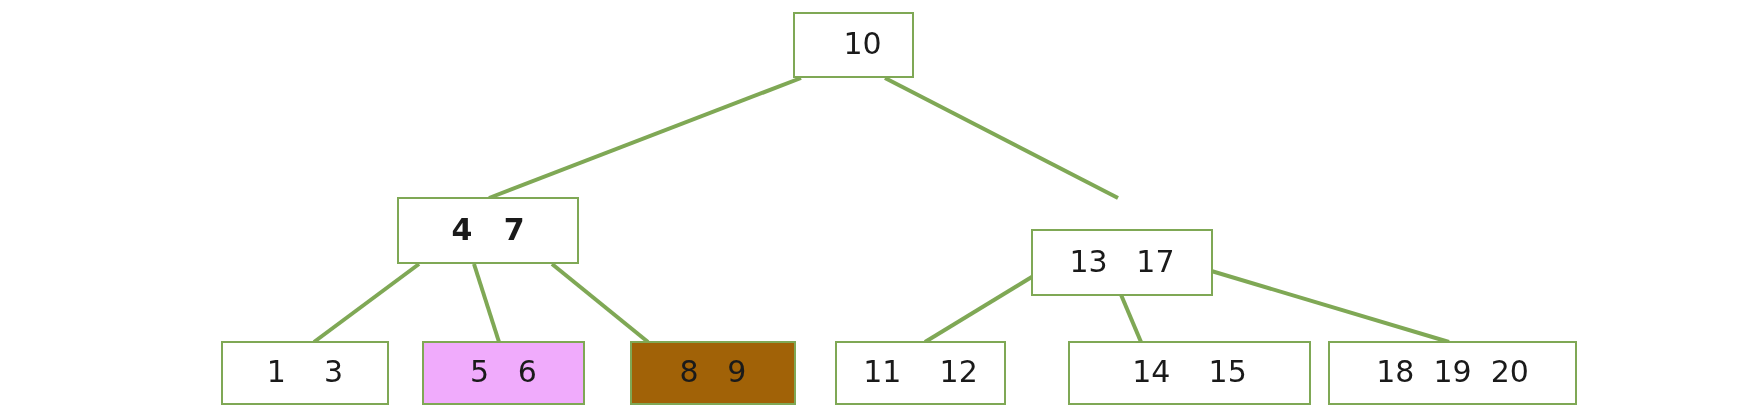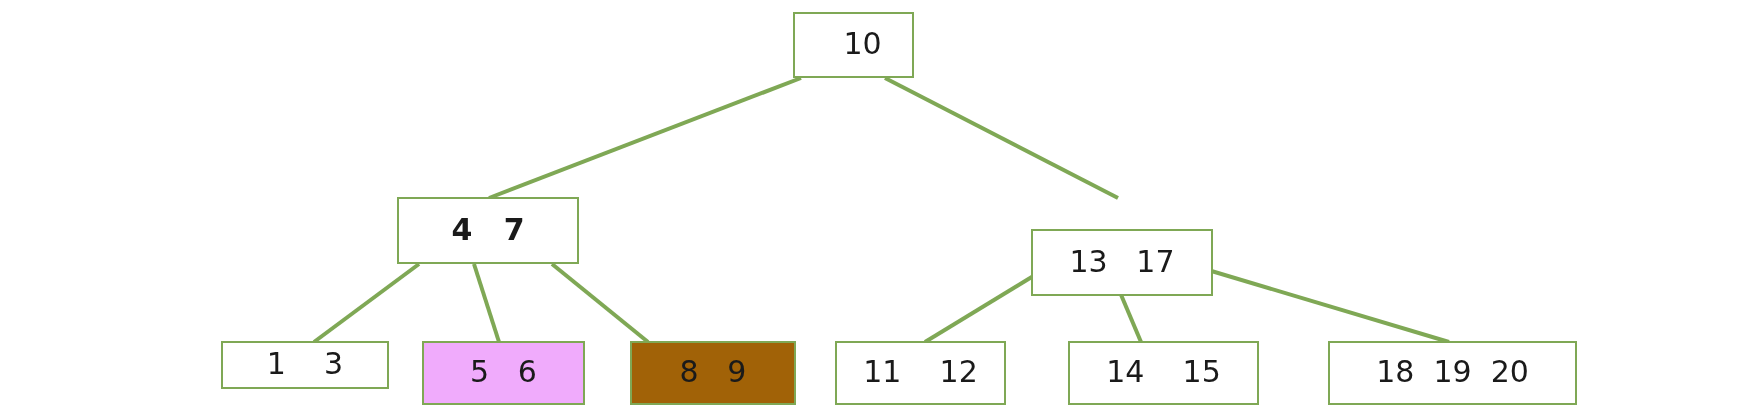--- a/index.html
+++ b/index.html
@@ -61,21 +61,21 @@
       <line x1="552" y1="264" x2="648" y2="342" stroke="#7fa855" stroke-width="4" stroke-linecap="butt"></line>
       <line x1="1053" y1="264" x2="925" y2="342" stroke="#7fa855" stroke-width="4" stroke-linecap="butt"></line>
       <line x1="1108" y1="264" x2="1141" y2="342" stroke="#7fa855" stroke-width="4" stroke-linecap="butt"></line>
       <line x1="1188" y1="264" x2="1449" y2="342" stroke="#7fa855" stroke-width="4" stroke-linecap="butt"></line>
     </svg>
 
   <div id="node-layer">
       <div class="tree-node" style="left: 793px; top: 12px; width: 121px; height: 66px; border-color: rgb(127, 168, 85); background: rgb(255, 255, 255); color: rgb(26, 26, 26); padding-left: 18px;"><span class="node-keys">10</span></div>
       <div class="tree-node" style="left: 397px; top: 197px; width: 182px; height: 67px; border-color: rgb(127, 168, 85); background: rgb(255, 255, 255); color: rgb(26, 26, 26); font-weight: bold;"><span class="node-keys">4   7</span></div>
       <div class="tree-node" style="left: 1031px; top: 197px; width: 182px; height: 67px; border-color: rgb(127, 168, 85); background: rgb(255, 255, 255); color: rgb(26, 26, 26); margin-top: 32px;"><span class="node-keys">13   17</span></div>
-      <div class="tree-node" style="left: 221px; top: 341px; width: 168px; height: 48px; border-color: rgb(127, 168, 85); background: rgb(255, 255, 255); color: rgb(26, 26, 26);"><span class="node-keys">1    3</span></div>
+      <div class="tree-node" style="left: 221px; top: 341px; width: 168px; height: 64px; border-color: rgb(127, 168, 85); background: rgb(255, 255, 255); color: rgb(26, 26, 26);"><span class="node-keys">1    3</span></div>
       <div class="tree-node" style="left: 422px; top: 341px; width: 163px; height: 64px; border-color: rgb(127, 168, 85); background: #f0abfc; color: rgb(26, 26, 26);"><span class="node-keys">5   6</span></div>
       <div class="tree-node" style="left: 630px; top: 341px; width: 166px; height: 64px; border-color: rgb(127, 168, 85); background: #a16207; color: rgb(26, 26, 26);"><span class="node-keys">8   9</span></div>
       <div class="tree-node" style="left: 835px; top: 341px; width: 171px; height: 64px; border-color: rgb(127, 168, 85); background: rgb(255, 255, 255); color: rgb(26, 26, 26);"><span class="node-keys">11    12</span></div>
-      <div class="tree-node" style="left: 1068px; top: 341px; width: 191px; height: 64px; border-color: rgb(127, 168, 85); background: rgb(255, 255, 255); color: rgb(26, 26, 26);"><span class="node-keys">14    15</span></div>
+      <div class="tree-node" style="left: 1068px; top: 341px; width: 243px; height: 64px; border-color: rgb(127, 168, 85); background: rgb(255, 255, 255); color: rgb(26, 26, 26);"><span class="node-keys">14    15</span></div>
       <div class="tree-node" style="left: 1328px; top: 341px; width: 249px; height: 64px; border-color: rgb(127, 168, 85); background: rgb(255, 255, 255); color: rgb(26, 26, 26);"><span class="node-keys">18  19  20</span></div>
     </div>
 
 </div>
 
 </body></html>

